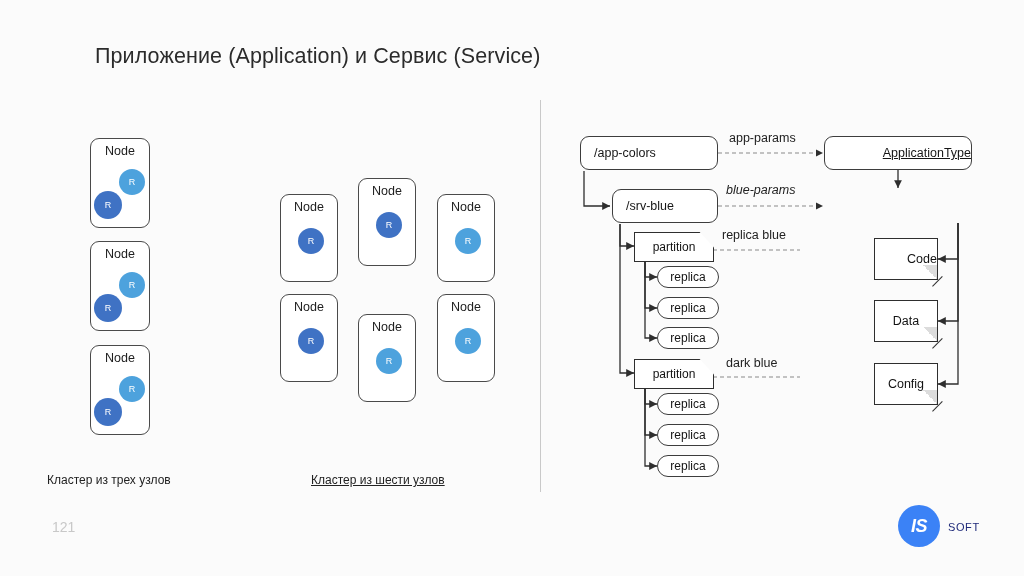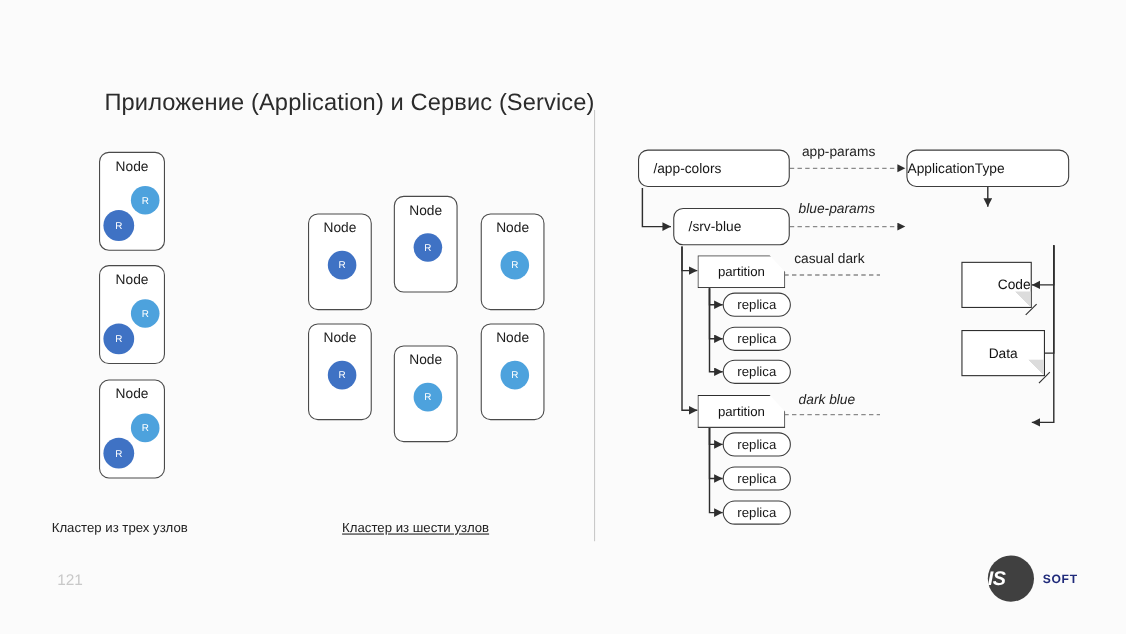--- a/index.html
+++ b/index.html
@@ -15,21 +15,20 @@
 
   
   .title{
     position:absolute;
     left:95px;top:44px;
     font-size:21.5px;
     font-weight:400;
     color:#2b2b2b;
     letter-spacing:.1px;
     white-space:nowrap;
-    margin-top:37px;
   }
 
   
   .divider{
     position:absolute;
     left:540px;top:100px;
     width:1px;height:392px;
     background:#c9c9c9;
   }
 
@@ -72,21 +71,21 @@
   .rbox{
     position:absolute;
     box-sizing:border-box;
     background:#fff;
     border:1.2px solid #3d3d3d;
     border-radius:9px;
     display:flex;align-items:center;
     font-size:12.5px;
     color:#161616;
   }
-  .rbox.center{justify-content:flex-start;}
+  .rbox.center{justify-content:flex-end;text-decoration:underline;}
   .rbox.lead{padding-left:13px;}
 
   .pill{
     position:absolute;
     box-sizing:border-box;
     background:#fff;
     border:1.2px solid #3d3d3d;
     border-radius:999px;
     display:flex;align-items:center;justify-content:center;
     font-size:12px;
@@ -143,31 +142,31 @@
     position:absolute;
     left:52px;top:519px;
     font-size:14px;
     color:#c8c8c8;
   }
   .logo{
     position:absolute;
     left:898px;top:505px;
     width:42px;height:42px;
     border-radius:50%;
-    background:#404040;
-    display:flex;align-items:center;
+    background:#3b82f6;
+    display:flex;align-items:center;justify-content:center;
   }
   .logo-text{
     font-size:18px;font-style:italic;font-weight:700;
     color:#ffffff;letter-spacing:-.5px;
   }
   .logo-soft{
     position:absolute;
     left:948px;top:521px;
-    font-size:11px;font-weight:700;
+    font-size:11px;font-weight:400;
     color:#1f2a7a;letter-spacing:.6px;
   }
 </style>
 </head>
 <body>
 
 <div class="slide">
 
   <div class="title">Приложение (Application) и Сервис (Service)</div>
 
@@ -275,33 +274,37 @@
   <div class="pill" style="left:657px;top:266px;width:62px;height:22px;">replica</div>
   <div class="pill" style="left:657px;top:297px;width:62px;height:22px;">replica</div>
   <div class="pill" style="left:657px;top:327px;width:62px;height:22px;">replica</div>
 
   <div class="pill" style="left:657px;top:393px;width:62px;height:22px;">replica</div>
   <div class="pill" style="left:657px;top:424px;width:62px;height:22px;">replica</div>
   <div class="pill" style="left:657px;top:455px;width:62px;height:22px;">replica</div>
 
   <div class="side-label" style="left:729px;top:131px;">app-params</div>
   <div class="side-label" style="left:726px;top:183px;font-style:italic;">blue-params</div>
-  <div class="side-label" style="left:722px;top:228px;">casual dark</div>
-  <div class="side-label" style="left:726px;top:356px;font-style:italic;">dark blue</div>
+  <div class="side-label" style="left:722px;top:228px;">replica blue</div>
+  <div class="side-label" style="left:726px;top:356px;">dark blue</div>
 
   <div class="rbox center" style="left:824px;top:136px;width:148px;height:34px;">
     <span>ApplicationType</span>
   </div>
 
   <div class="doc" style="left:874px;top:238px;width:64px;height:42px;padding-left:32px;">
     <span>Code</span>
     <span class="fold"></span>
   </div>
-  <div class="doc" style="left:874px;top:300px;width:76px;height:42px;">
+  <div class="doc" style="left:874px;top:300px;width:64px;height:42px;">
     <span>Data</span>
+    <span class="fold"></span>
+  </div>
+  <div class="doc" style="left:874px;top:363px;width:64px;height:42px;">
+    <span>Config</span>
     <span class="fold"></span>
   </div>
 
   <div class="pagenum">121</div>
   <div class="logo">
     <span class="logo-text">IS</span>
   </div>
   <div class="logo-soft">SOFT</div>
 
 </div>

